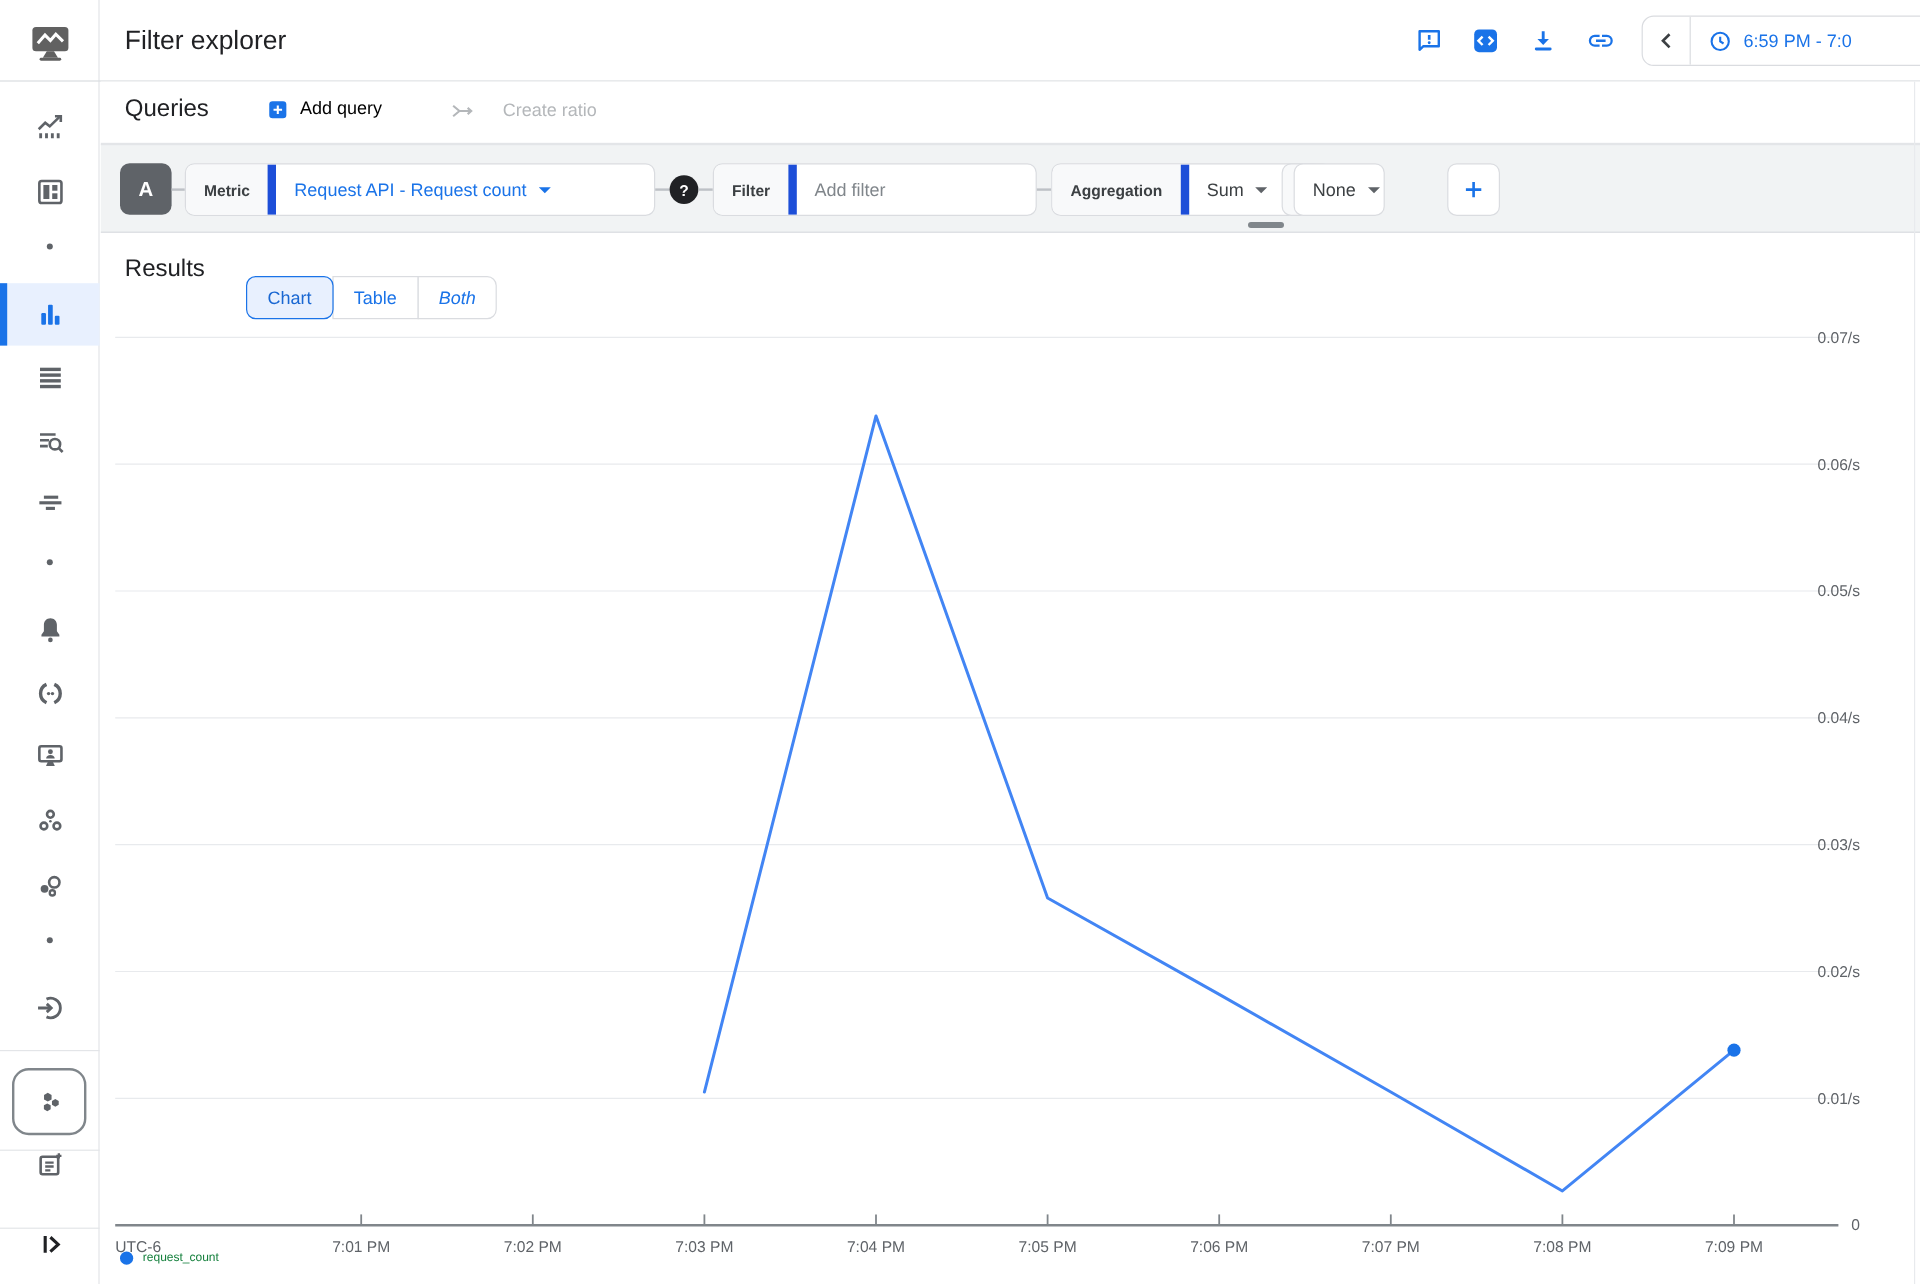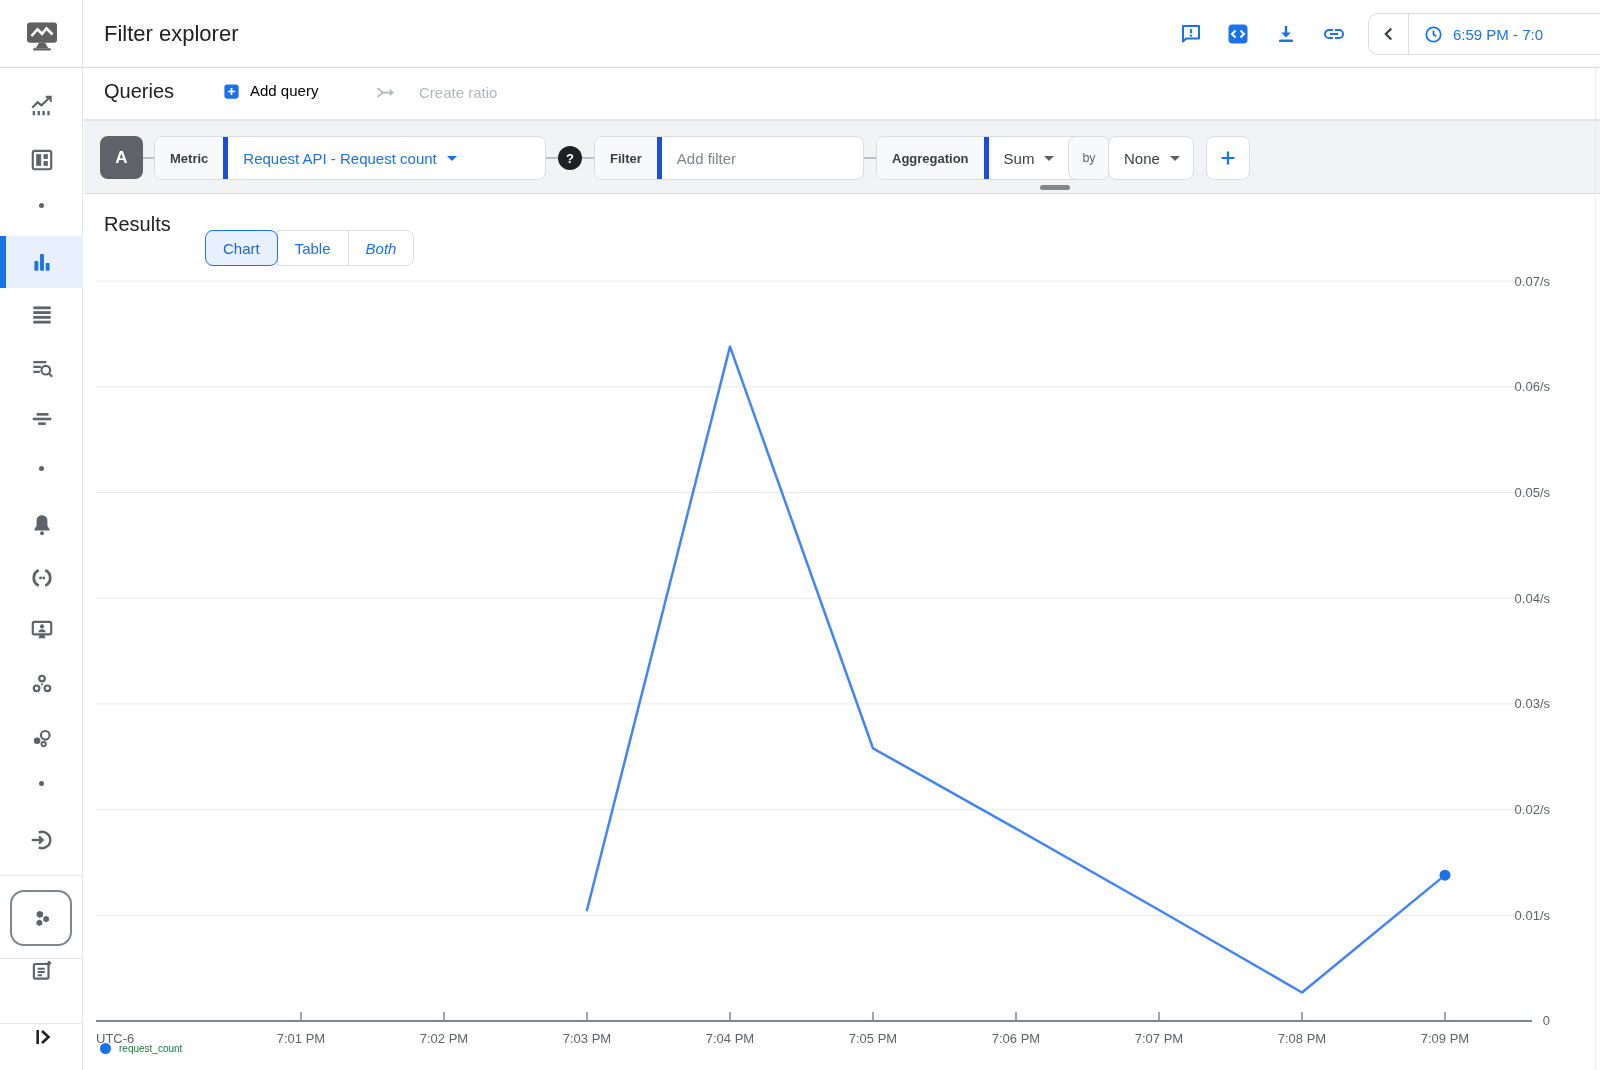--- a/index.html
+++ b/index.html
@@ -45,21 +45,21 @@
   
   .qbar { position:absolute; left:84px; top:120px; width:1516px; height:74px;
           background:#f1f3f4; border-top:1px solid #e3e5e8; border-bottom:1px solid #dadce0; }
   .a-badge { position:absolute; left:16px; top:15px; width:43px; height:43px; border-radius:8px;
              background:#5f6368; color:#fff; font-weight:bold; font-size:17px;
              display:flex; align-items:center; justify-content:center; cursor:pointer; }
   .connector { position:absolute; top:36px; height:2px; background:#bdc1c6; }
   .qgroup { position:absolute; top:15px; height:44px; background:#fff;
             border:1px solid #dadce0; border-radius:8px; display:flex; align-items:stretch; overflow:hidden; }
   .qlabel { display:flex; align-items:center; padding:0 15px; font-size:13px; font-weight:bold;
-            color:#3c4043; background:#f8f9fa; border-right:5px solid #1d4ed8; }
+            color:#3c4043; background:#f8f9fa; border-right:7px solid #1d4ed8; }
   .qvalue { display:flex; align-items:center; gap:10px; padding:0 15px; font-size:15px; cursor:pointer; }
   .blue { color:#1a73e8; font-weight:500; }
   .caret { width:0; height:0; border-left:5px solid transparent; border-right:5px solid transparent;
            border-top:5px solid #1a73e8; }
   .caret.dark { border-top-color:#5f6368; }
   .help-circle { position:absolute; left:474px; top:25px; width:24px; height:24px; border-radius:50%;
                  background:#202124; color:#fff; font-size:13px; font-weight:bold;
                  display:flex; align-items:center; justify-content:center; cursor:pointer; }
   .placeholder { color:#80868b; font-weight:400; }
   .seg { display:flex; align-items:center; padding:0 15px; font-size:15px; color:#3c4043; gap:10px; }
@@ -326,21 +326,21 @@
     <div class="qgroup" style="left:792px;width:226px">
       <div class="qlabel">Aggregation</div>
       <div class="seg" style="cursor:pointer">
         <span>Sum</span>
         <span class="caret dark"></span>
       </div>
     </div>
 
     <div class="by-box">by</div>
 
-    <div class="qgroup" style="left:1024px;width:86px">
+    <div class="qgroup" style="left:994px;width:76px">
       <div class="seg" style="cursor:pointer">
         <span>None</span>
         <span class="caret dark"></span>
       </div>
     </div>
 
     <div class="plus-btn">
       <svg width="22" height="22" viewBox="0 0 24 24">
         <path d="M12 5v14M5 12h14" stroke="#1a73e8" stroke-width="2.4"></path>
       </svg>

